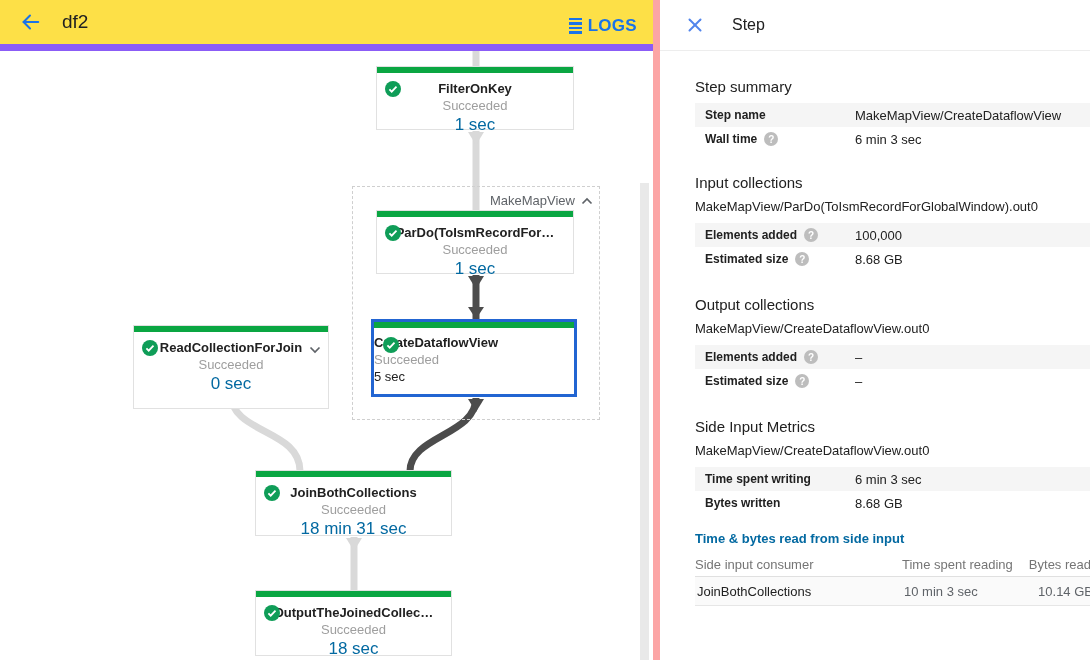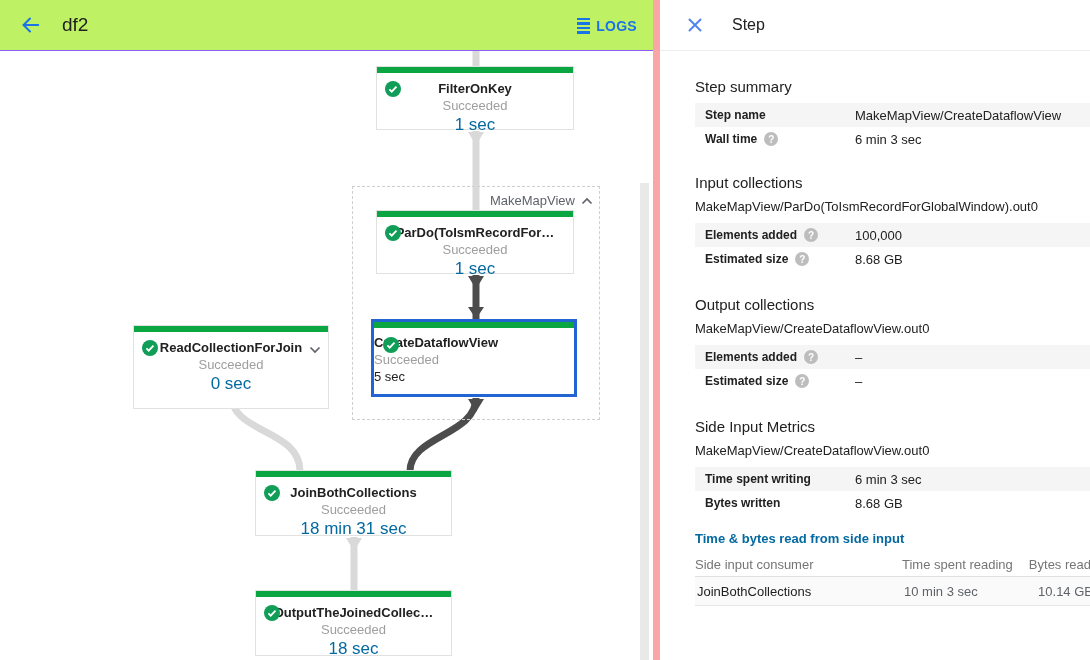--- a/index.html
+++ b/index.html
@@ -1,25 +1,25 @@
 <!DOCTYPE html>
 <html><head>
 <meta charset="utf-8">
 <style>
   * { box-sizing: border-box; margin: 0; padding: 0; }
   html,body { width:1090px; height:660px; overflow:hidden; background:#fff;
     font-family:"Liberation Sans", sans-serif; color:#212121; }
 
   
   .topbar { position:absolute; left:0; top:0; width:653px; height:51px;
-    border-bottom:1px solid #8b5cf6; background:#bef264; display:flex; align-items:center; z-index:5; }
+    border-bottom:7px solid #8b5cf6; background:#fde047; display:flex; align-items:center; z-index:5; }
   .back-btn { margin-left:16px; width:28px; height:28px; display:flex; align-items:center; justify-content:center; cursor:pointer; }
   .job-title { margin-left:18px; font-size:19px; color:#212121; }
   .logs-btn { position:absolute; right:16px; top:0; height:51px; display:flex; align-items:center; gap:6px;
-    color:#1a73e8; font-size:14px; font-weight:bold; letter-spacing:.3px; cursor:pointer; }
+    color:#1a73e8; font-size:17px; font-weight:bold; letter-spacing:.3px; cursor:pointer; }
   .logs-icon { display:flex; flex-direction:column; gap:2px; }
   .logs-icon i { display:block; width:13px; height:2.5px; background:#1a73e8; }
 
   
   .graph { position:absolute; left:0; top:51px; width:653px; height:609px; background:#fff; }
   .edges { position:absolute; left:0; top:0; z-index:1; }
   .gnode { position:absolute; background:#fff; border:1px solid #e1e1e1; text-align:center; z-index:2; cursor:pointer; }
   .gnode .bar { height:6px; background:#0aa642; }
   .gnode .check { position:absolute; left:8px; top:14px; }
   .gnode .nt { font-size:13px; font-weight:bold; color:#212121; margin-top:8px; white-space:nowrap; overflow:hidden; }

